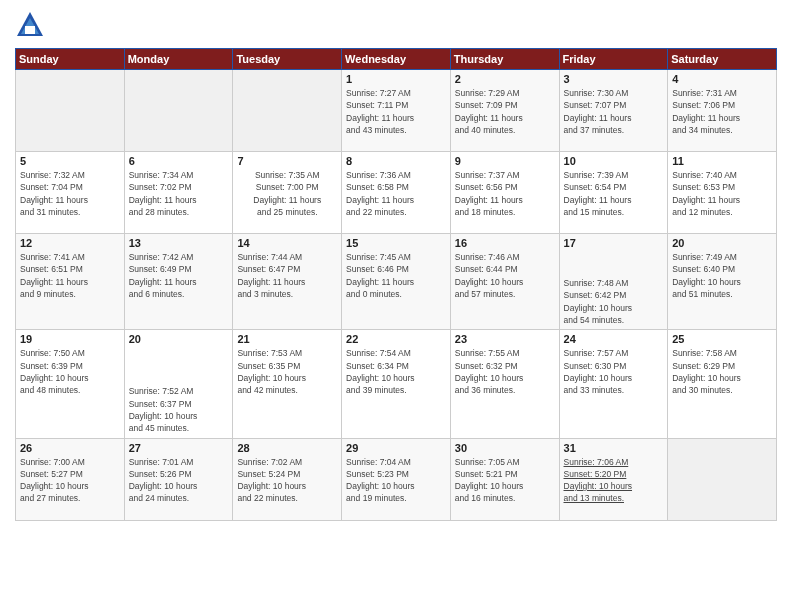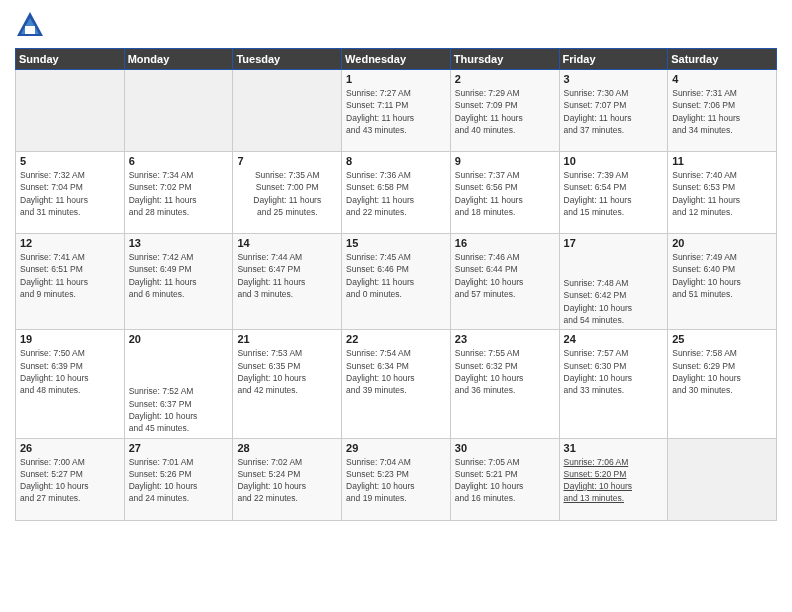--- a/index.html
+++ b/index.html
@@ -50,21 +50,21 @@
     .location {
       font-size: 14px;
       color: #444;
     }
     .calendar {
       width: 100%;
       border-collapse: collapse;
       table-layout: fixed;
     }
     .calendar th {
-      background-color: #404040;
+      background-color: #7f1d1d;
       color: #fff;
       font-size: 11px;
       font-weight: bold;
       padding: 4px 3px;
       text-align: left;
       border: 1px solid #2255aa;
     }
     .calendar td {
       border: 1px solid #ccc;
       vertical-align: top;

